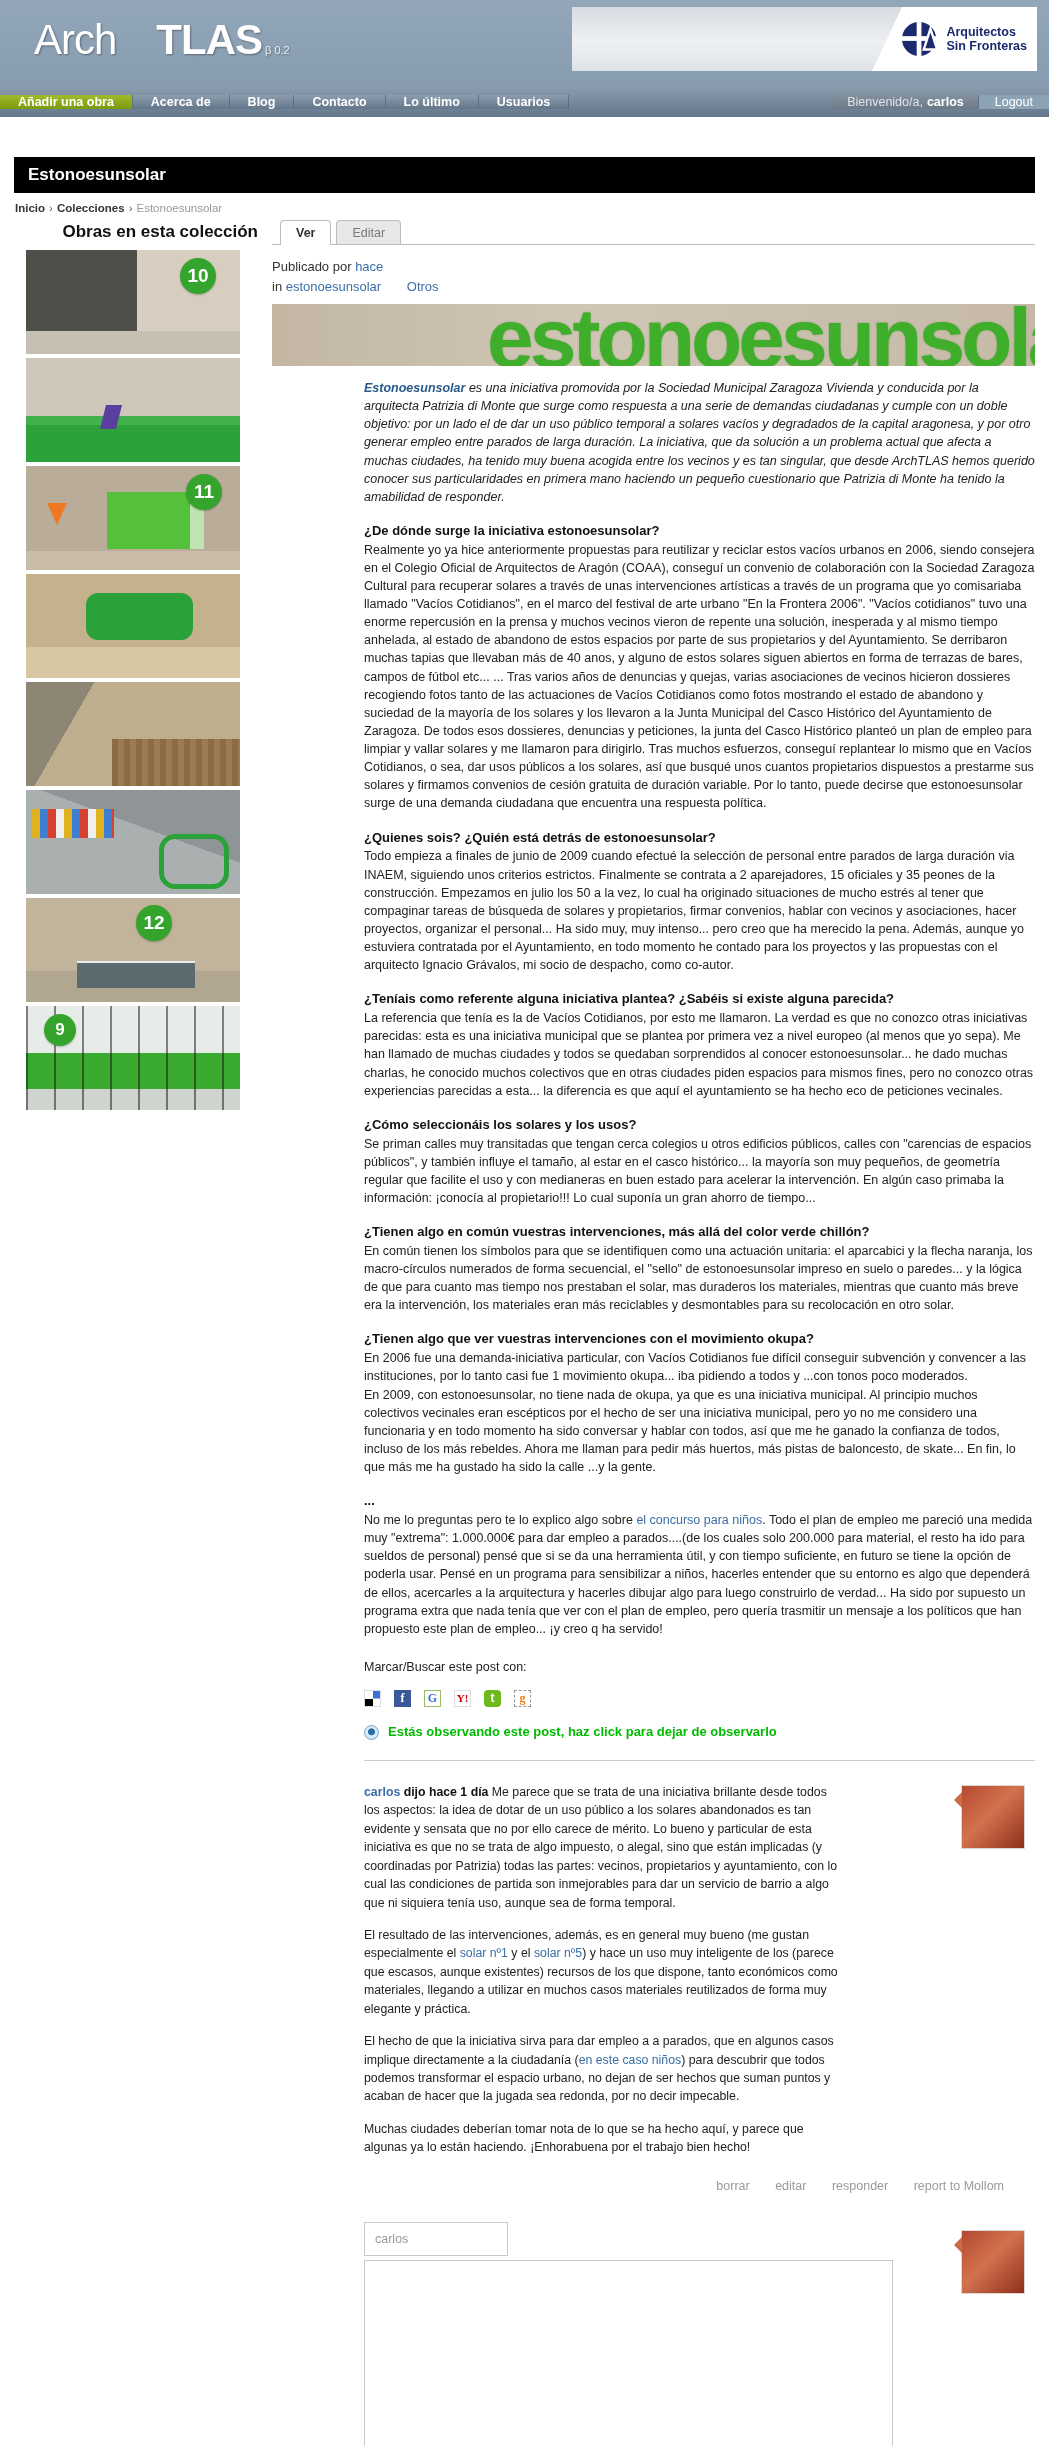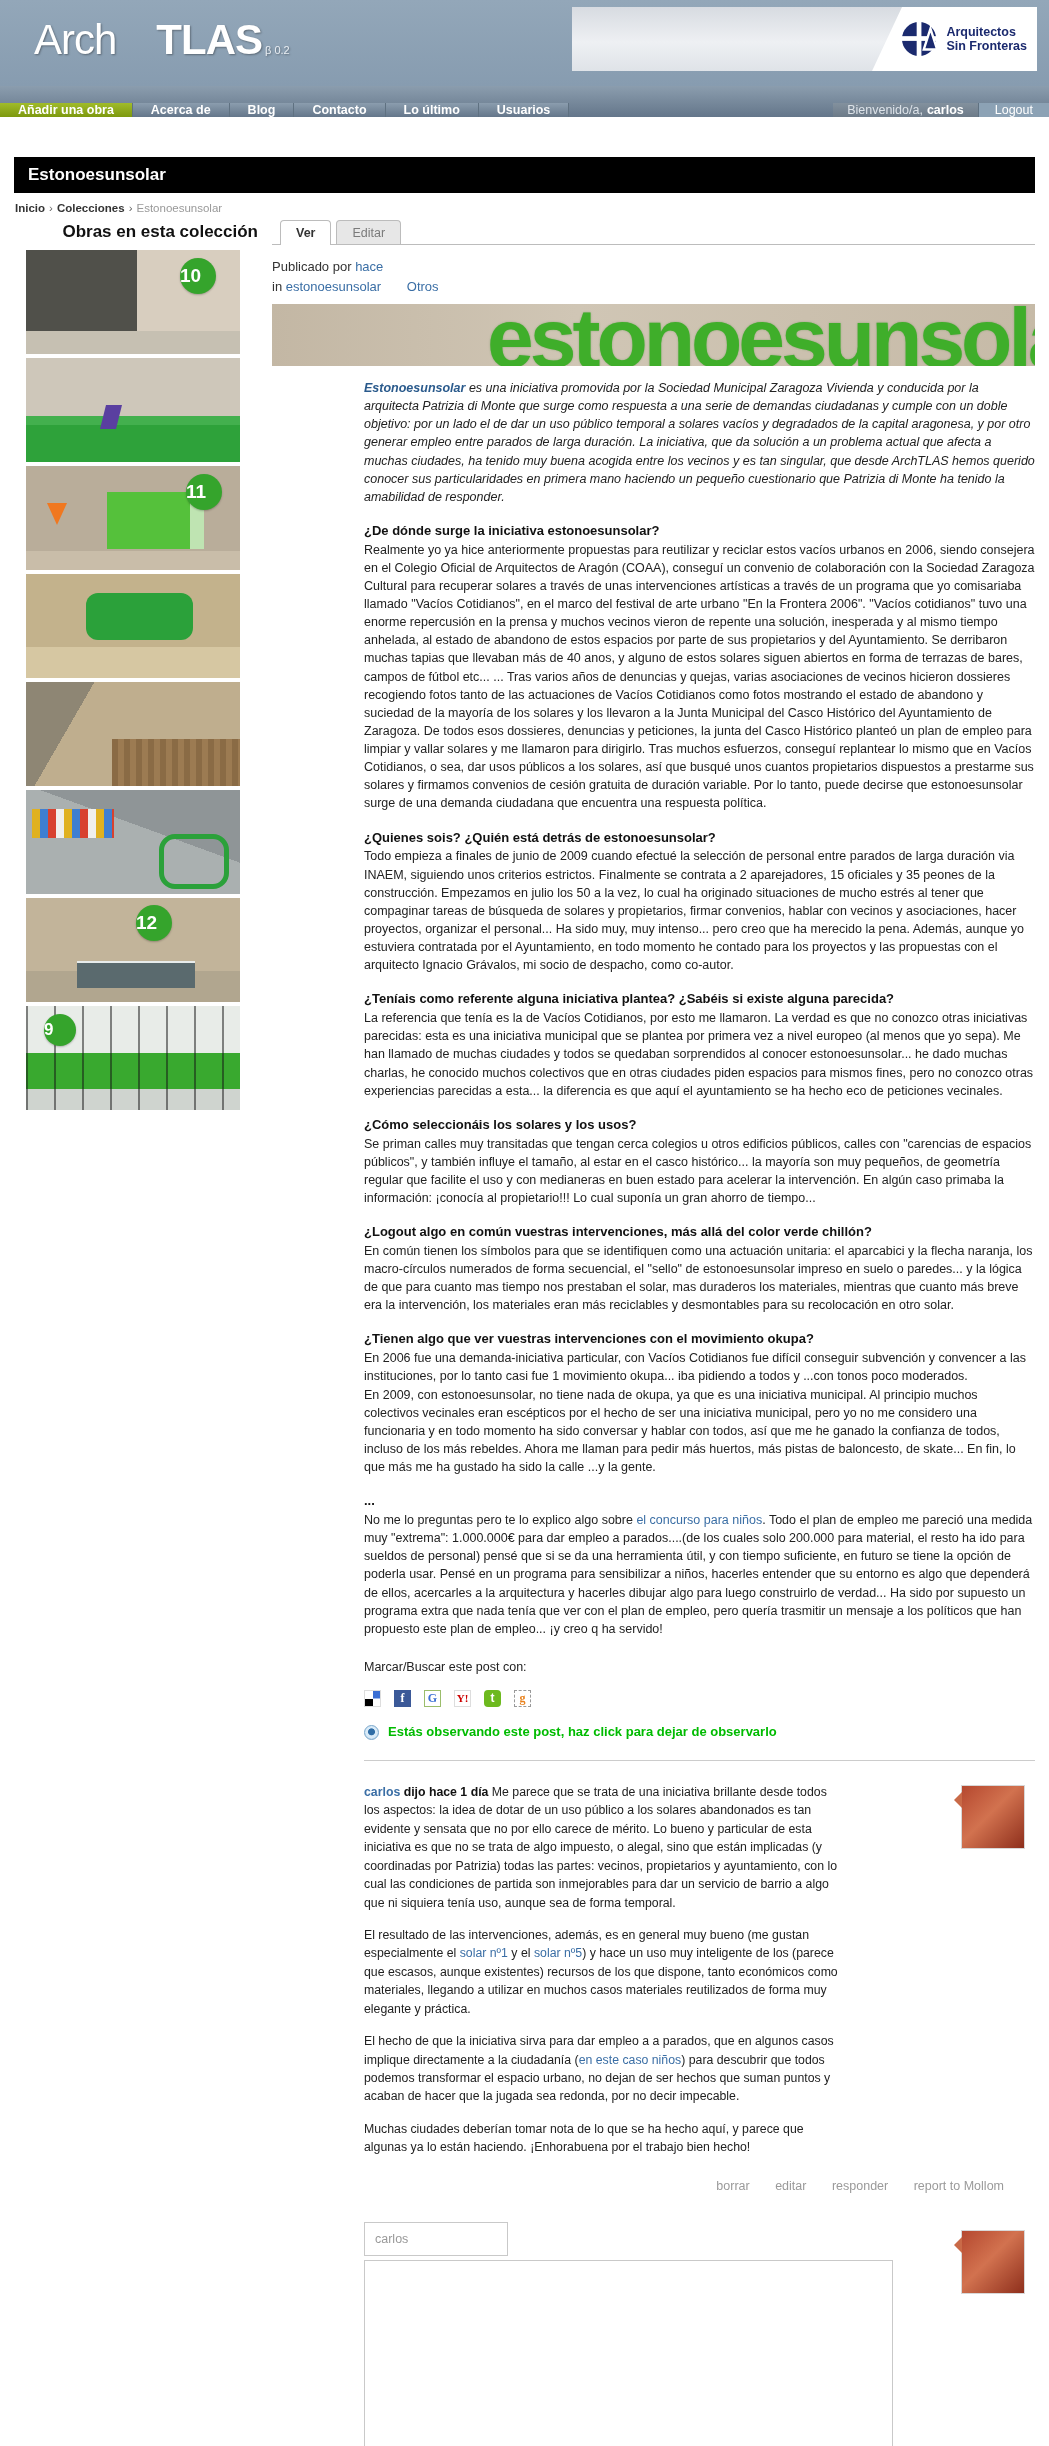--- a/index.html
+++ b/index.html
@@ -11,21 +11,21 @@
   .logo{position:absolute;left:34px;top:16px;color:#fff;text-shadow:1px 1px 2px rgba(0,0,0,.35);}
   .logo .arch{font-size:42px;font-weight:normal;letter-spacing:-1px;}
   .logo .tlas{font-size:42px;font-weight:bold;letter-spacing:-1px;padding-left:40px;}
   .logo .beta{font-size:11px;color:#e9eef3;margin-left:3px;}
   .asf-banner{position:absolute;left:548px;top:7px;width:465px;height:64px;background:linear-gradient(#d7dbe1,#eef0f3 55%,#dfe3e8);margin-left:24px;}
   .asf-white{position:absolute;top:0;right:0;bottom:0;width:165px;background:#fff;clip-path:polygon(30px 0,100% 0,100% 100%,0 100%);display:flex;align-items:center;justify-content:flex-end;padding-right:10px;box-sizing:border-box;}
   .asf-logo{display:flex;align-items:center;gap:7px;}
   .asf-text{color:#1b2a6e;font-weight:bold;font-size:12.5px;line-height:1.12;}
 
   
-  .main-nav{height:31px;background:linear-gradient(#8b9dae,#64768a);display:flex;align-items:flex-end;font-size:12.5px;font-weight:bold;color:#fff;}
+  .main-nav{height:31px;background:linear-gradient(#8b9dae,#64768a);display:flex;align-items:center;font-size:12.5px;font-weight:bold;color:#fff;}
   .nav-item{display:flex;align-items:center;padding:0 18px;color:#fff;border-right:1px solid #5f7181;background:linear-gradient(#8b9dae,#64768a);}
   .nav-item.active{background:linear-gradient(#a0bb2a,#7d990f);border-right:1px solid #5f7181;}
   .nav-fill{flex:1;background:linear-gradient(#83919e,#6c7a88);}
   .nav-welcome{display:flex;align-items:center;padding:0 14px;background:linear-gradient(#83919e,#6c7a88);font-weight:normal;color:#dde3e9;white-space:nowrap;}
   .nav-welcome b{color:#fff;margin-left:4px;}
   .nav-logout{display:flex;align-items:center;padding:0 16px;background:#8ca2b5;border-left:1px solid #5f7181;color:#fff;font-weight:normal;}
 
   
   .wrap{padding:0 14px;}
   .title-bar{margin-top:40px;background:#000;height:36px;line-height:36px;color:#fff;font-size:17px;font-weight:bold;padding-left:14px;}
@@ -33,21 +33,21 @@
   .breadcrumb a{color:#333;font-weight:bold;}
   .breadcrumb .sep{margin:0 4px;color:#666;}
   .breadcrumb .current{color:#999;}
 
   .columns{display:flex;align-items:flex-start;}
 
   
   .sidebar{width:244px;padding-left:12px;box-sizing:border-box;flex:none;}
   .sidebar h2{margin:2px 0 8px;font-size:17px;text-align:right;color:#111;}
   .thumb{width:214px;height:104px;margin-bottom:4px;position:relative;overflow:hidden;}
-  .badge{position:absolute;width:36px;height:36px;border-radius:50%;background:#35a42c;color:#fff;font-weight:bold;font-size:19px;line-height:36px;box-shadow:0 1px 2px rgba(0,0,0,.25);}
+  .badge{position:absolute;width:36px;height:36px;border-radius:50%;background:#35a42c;color:#fff;font-weight:bold;font-size:19px;line-height:36px;text-align:center;box-shadow:0 1px 2px rgba(0,0,0,.25);}
   .ph1{background:linear-gradient(0deg,#c6c0b2 0 22%,rgba(0,0,0,0) 22%),linear-gradient(90deg,#50504a 0 52%,#d8cebf 52%);}
   .ph1 .badge{top:8px;right:24px;}
   .ph2{background:linear-gradient(0deg,#2ea23a 0 36%,#43b04e 36% 44%,#cec7ba 44%);}
   .ph2::before{content:"";position:absolute;left:36%;bottom:32%;width:16px;height:24px;background:#5a3fa0;transform:skewX(-14deg);}
   .ph3{background:linear-gradient(0deg,#c9bda9 0 18%,#b9ad9a 18%);}
   .ph3::before{content:"";position:absolute;left:38%;top:25%;width:45%;height:55%;background:#55c13b;box-shadow:inset -14px 0 0 #bfe4b2;}
   .ph3::after{content:"";position:absolute;left:10%;top:36%;width:0;height:0;border-left:10px solid transparent;border-right:10px solid transparent;border-top:22px solid #f07820;}
   .ph3 .badge{top:8px;right:18px;}
   .ph4{background:linear-gradient(0deg,#d6c7a2 0 30%,#c3b28c 30%);}
   .ph4::before{content:"";position:absolute;left:28%;top:18%;width:50%;height:45%;background:#2ba13a;border-radius:12px;}
@@ -219,21 +219,21 @@
         </div>
         <div class="section">
           <h3>¿Teníais como referente alguna iniciativa plantea? ¿Sabéis si existe alguna parecida?</h3>
           <p>La referencia que tenía es la de Vacíos Cotidianos, por esto me llamaron. La verdad es que no conozco otras iniciativas parecidas: esta es una iniciativa municipal que se plantea por primera vez a nivel europeo (al menos que yo sepa). Me han llamado de muchas ciudades y todos se quedaban sorprendidos al conocer estonoesunsolar... he dado muchas charlas, he conocido muchos colectivos que en otras ciudades piden espacios para mismos fines, pero no conozco otras experiencias parecidas a esta... la diferencia es que aquí el ayuntamiento se ha hecho eco de peticiones vecinales.</p>
         </div>
         <div class="section">
           <h3>¿Cómo seleccionáis los solares y los usos?</h3>
           <p>Se priman calles muy transitadas que tengan cerca colegios u otros edificios públicos, calles con "carencias de espacios públicos", y también influye el tamaño, al estar en el casco histórico... la mayoría son muy pequeños, de geometría regular que facilite el uso y con medianeras en buen estado para acelerar la intervención. En algún caso primaba la información: ¡conocía al propietario!!! Lo cual suponía un gran ahorro de tiempo...</p>
         </div>
         <div class="section">
-          <h3>¿Logout algo en común vuestras intervenciones, más allá del color verde chillón?</h3>
+          <h3>¿Tienen algo en común vuestras intervenciones, más allá del color verde chillón?</h3>
           <p>En común tienen los símbolos para que se identifiquen como una actuación unitaria: el aparcabici y la flecha naranja, los macro-círculos numerados de forma secuencial, el "sello" de estonoesunsolar impreso en suelo o paredes... y la lógica de que para cuanto mas tiempo nos prestaban el solar, mas duraderos los materiales, mientras que cuanto más breve era la intervención, los materiales eran más reciclables y desmontables para su recolocación en otro solar.</p>
         </div>
         <div class="section">
           <h3>¿Tienen algo que ver vuestras intervenciones con el movimiento okupa?</h3>
           <p>En 2006 fue una demanda-iniciativa particular, con Vacíos Cotidianos fue difícil conseguir subvención y convencer a las instituciones, por lo tanto casi fue 1 movimiento okupa... iba pidiendo a todos y ...con tonos poco moderados.</p>
           <p>En 2009, con estonoesunsolar, no tiene nada de okupa, ya que es una iniciativa municipal. Al principio muchos colectivos vecinales eran escépticos por el hecho de ser una iniciativa municipal, pero yo no me considero una funcionaria y en todo momento ha sido conversar y hablar con todos, así que me he ganado la confianza de todos, incluso de los más rebeldes. Ahora me llaman para pedir más huertos, más pistas de baloncesto, de skate... En fin, lo que más me ha gustado ha sido la calle ...y la gente.</p>
         </div>
         <div class="section">
           <h3>...</h3>
           <p><span>No me lo preguntas pero te lo explico algo sobre </span><a>el concurso para niños</a><span>. Todo el plan de empleo me pareció una medida muy "extrema": 1.000.000€ para dar empleo a parados....(de los cuales solo 200.000 para material, el resto ha ido para sueldos de personal) pensé que si se da una herramienta útil, y con tiempo suficiente, en futuro se tiene la opción de poderla usar. Pensé en un programa para sensibilizar a niños, hacerles entender que su entorno es algo que dependerá de ellos, acercarles a la arquitectura y hacerles dibujar algo para luego construirlo de verdad... Ha sido por supuesto un programa extra que nada tenía que ver con el plan de empleo, pero quería trasmitir un mensaje a los políticos que han propuesto este plan de empleo... ¡y creo q ha servido!</span></p>

